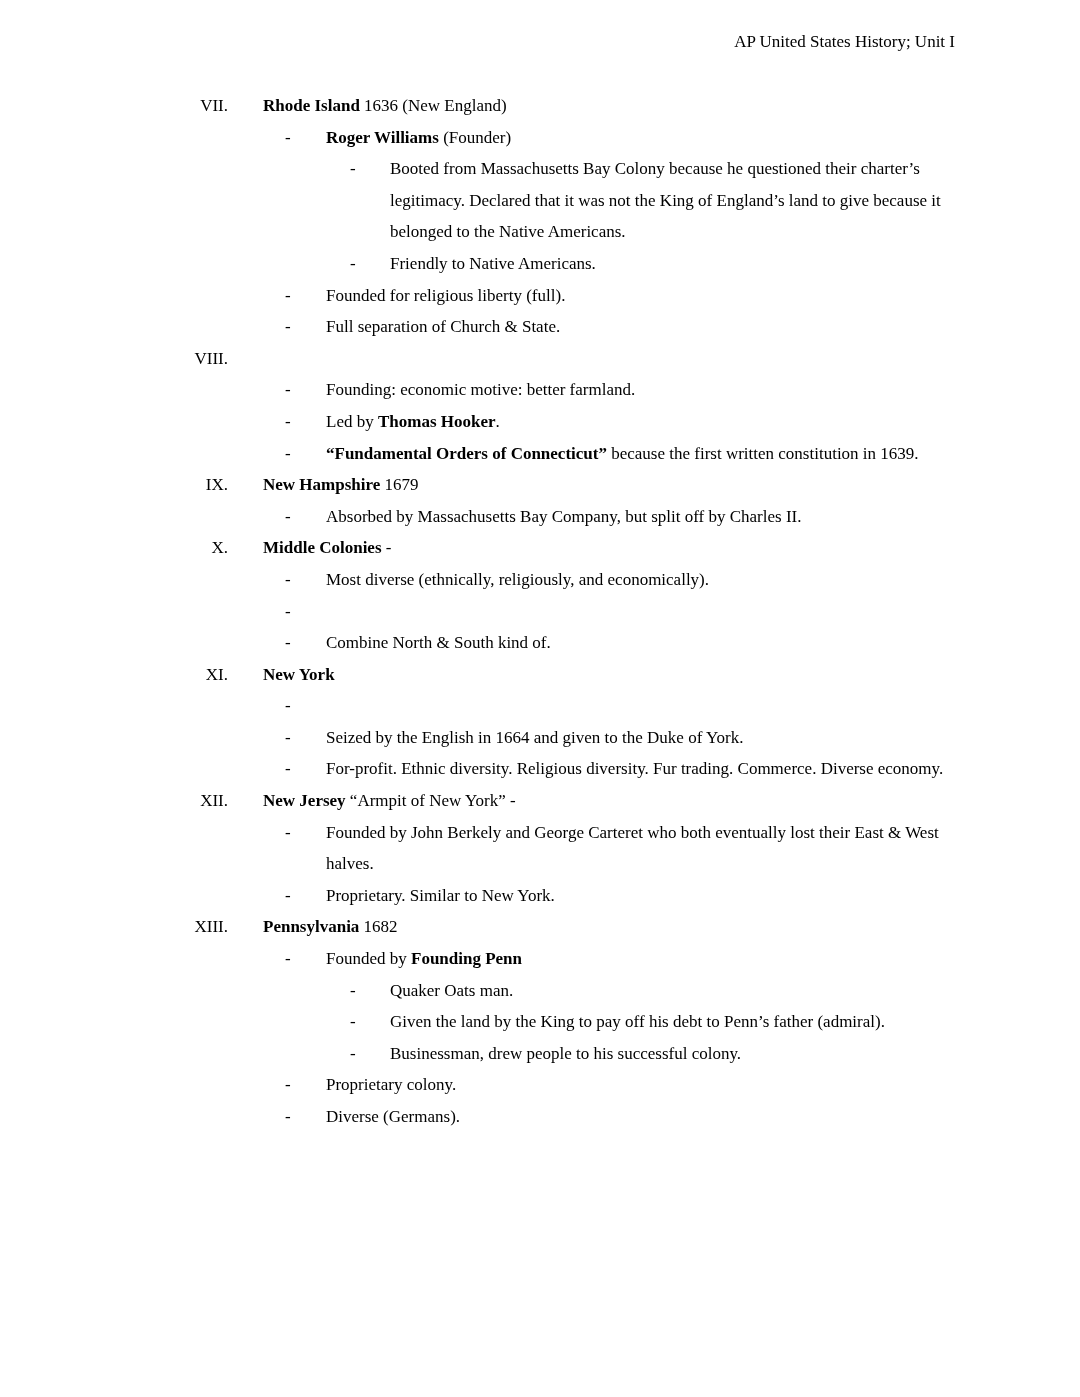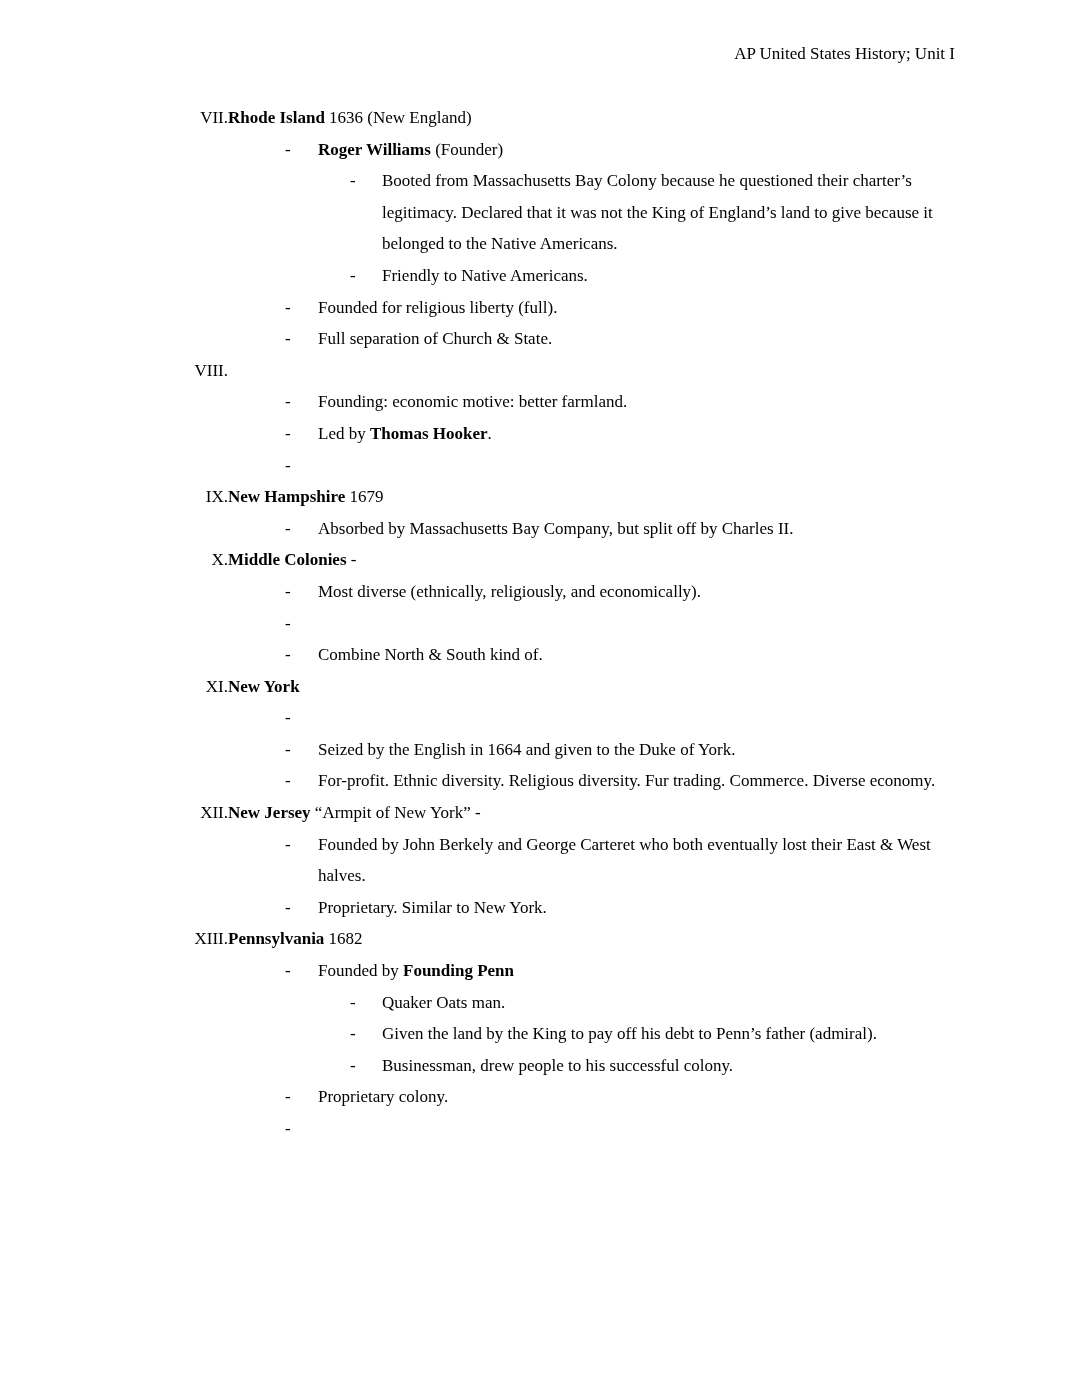--- a/index.html
+++ b/index.html
@@ -9,44 +9,46 @@
   }
   .page {
     position: relative;
     width: 1080px;
     height: 1273px;
     background: #ffffff;
     box-sizing: border-box;
     font-family: "Liberation Serif", "DejaVu Serif", serif;
     font-size: 17px;
     color: #000000;
-    padding-top: 40px;
+    padding-top: 28px;
     overflow: hidden;
   }
   .header {
     text-align: right;
     padding-right: 125px;
     line-height: 28px;
   }
   .outline {
     margin-top: 34px;
   }
   .row {
     display: flex;
     align-items: flex-start;
     line-height: 31.6px;
     padding-right: 125px;
     box-sizing: border-box;
+    gap: 8px;
   }
   .numeral {
     flex: none;
     width: 228px;
     text-align: right;
   }
   .level-0 .text {
+    margin-left: 27px;
     flex: 1;
   }
   .level-1 { padding-left: 285px; }
   .level-1 .dash { flex: none; width: 33px; }
   .level-2 { padding-left: 350px; }
   .level-2 .dash { flex: none; width: 32px; }
   .text { flex: 1; }
   .text b { font-weight: bold; }
   .u { }
 </style>
@@ -86,20 +88,21 @@
       <div class="row level-1">
         <span class="dash">-</span>
         <span class="text"><span>Founding: economic motive: better farmland.</span></span>
       </div>
       <div class="row level-1">
         <span class="dash">-</span>
         <span class="text"><span>Led by </span><b>Thomas Hooker</b><span>.</span></span>
       </div>
       <div class="row level-1">
         <span class="dash">-</span>
+        <span class="text"><b>“Fundamental Orders of Connecticut”</b><span> because the first written constitution in 1639.</span></span>
       </div>
       <div class="row level-0">
         <span class="numeral">IX.</span>
         <span class="text"><b>New Hampshire</b><span> 1679</span></span>
       </div>
       <div class="row level-1">
         <span class="dash">-</span>
         <span class="text"><span>Absorbed by Massachusetts Bay Company, but split off by Charles II.</span></span>
       </div>
       <div class="row level-0">
@@ -163,15 +166,16 @@
       <div class="row level-2">
         <span class="dash">-</span>
         <span class="text"><span>Businessman, drew people to his successful colony.</span></span>
       </div>
       <div class="row level-1">
         <span class="dash">-</span>
         <span class="text"><span>Proprietary colony.</span></span>
       </div>
       <div class="row level-1">
         <span class="dash">-</span>
+        <span class="text"><span>Diverse (Germans).</span></span>
       </div>
     </div>
 </div>
 
 </body></html>

